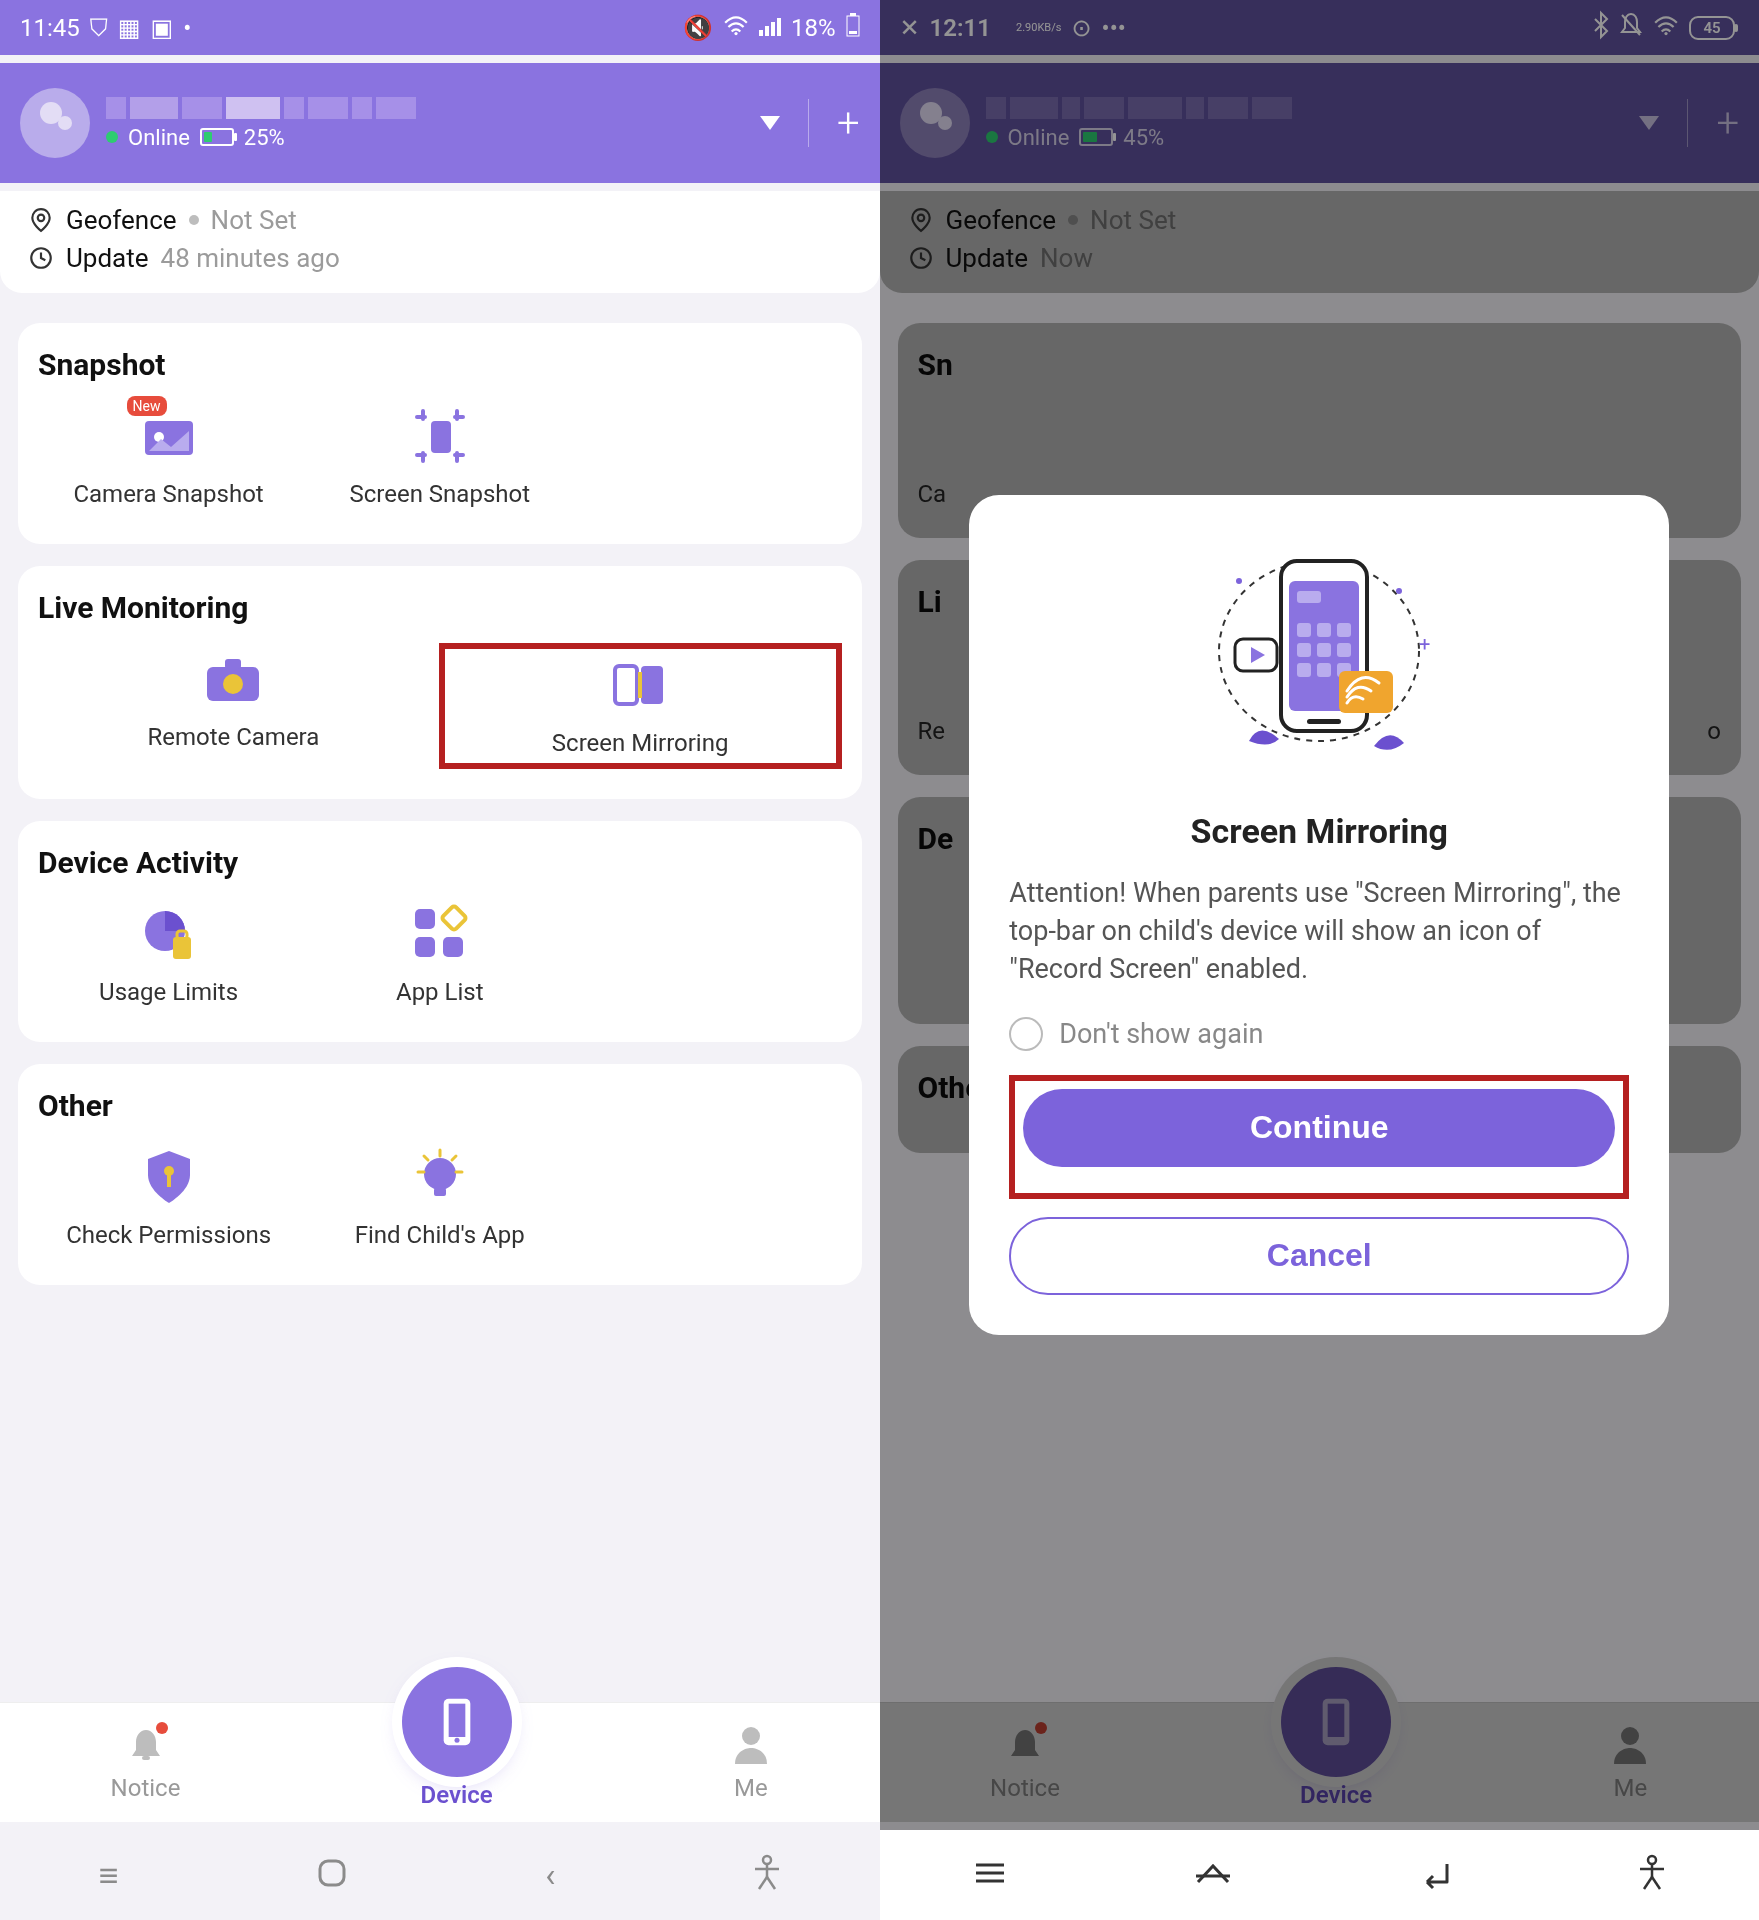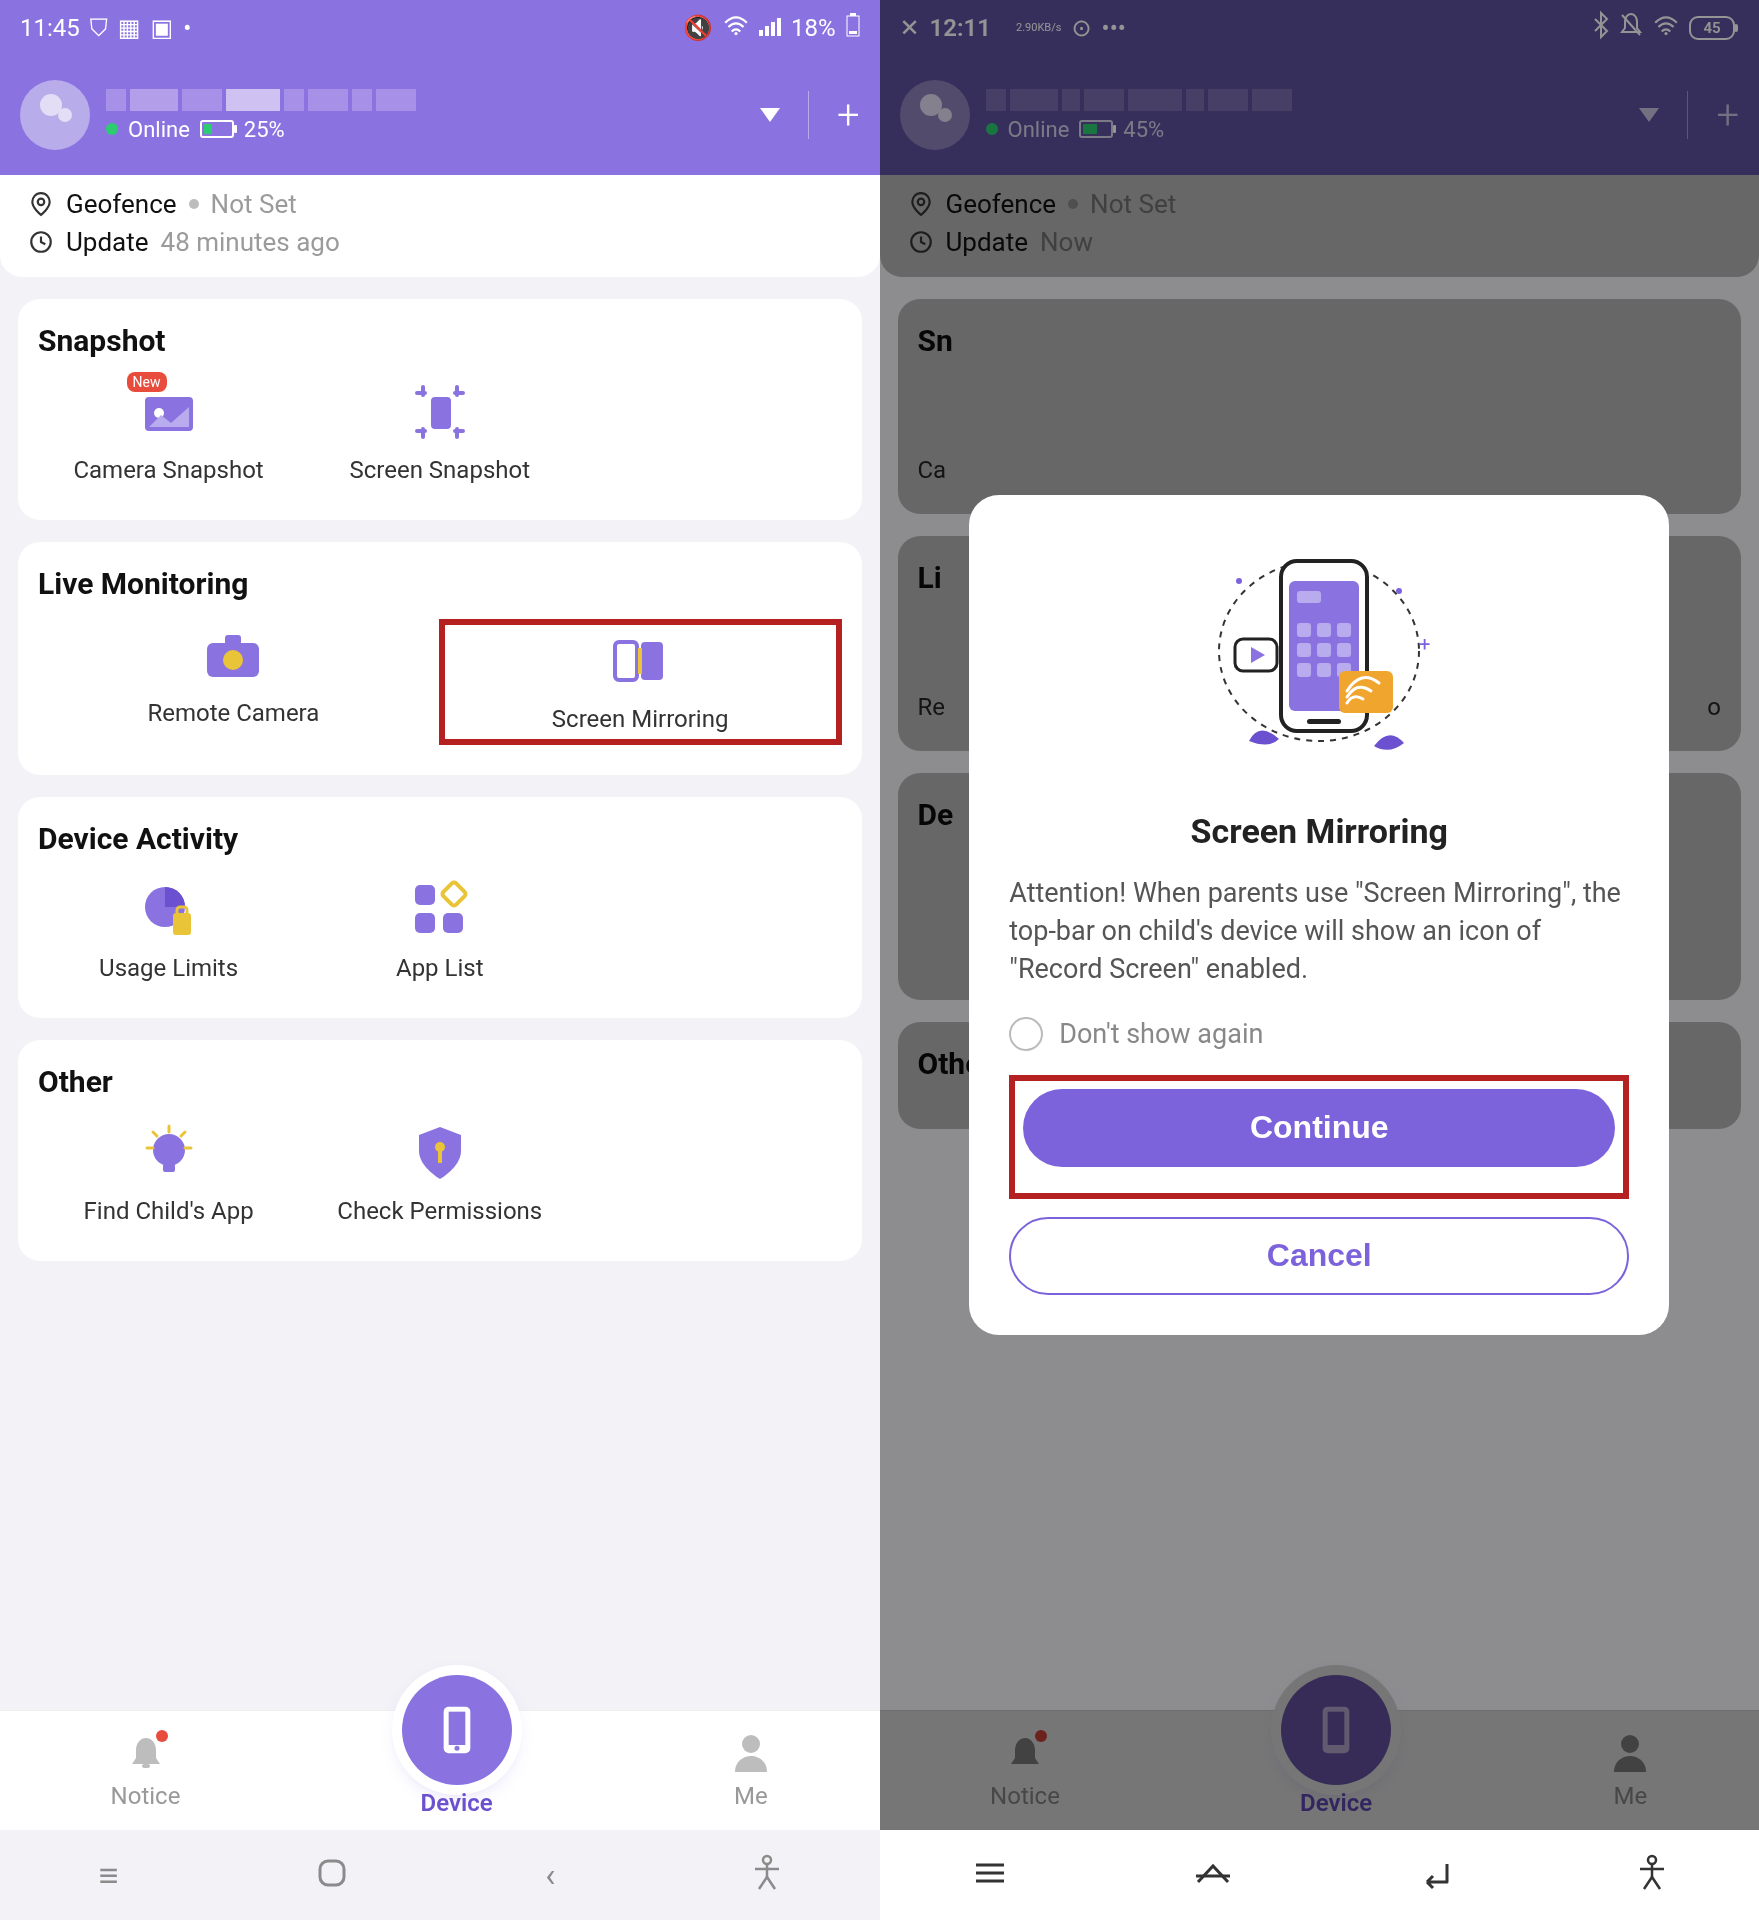--- a/index.html
+++ b/index.html
@@ -10,20 +10,21 @@
     height: 1920px;
     display: flex;
   }
   .screen {
     width: 879.5px;
     height: 1920px;
     background: #f3f2f7;
     position: relative;
     display: flex;
     flex-direction: column;
+    gap: 8px;
   }
   
   .status-bar {
     height: 55px;
     background: #8a73e0;
     display: flex;
     align-items: center;
     justify-content: space-between;
     color: #fff;
     font-size: 24px;
@@ -312,43 +313,43 @@
         </div>
         <div class="tile" style="visibility:hidden"></div>
       </div>
     </div>
 
     <div class="card">
       <h3>Other</h3>
       <div class="grid">
         <div class="tile">
           <div class="icon">
+            <svg width="50" height="56" viewBox="0 0 50 56">
+                <path d="M25 2 L46 10 L46 26 C46 42 25 54 25 54 C25 54 4 42 4 26 L4 10 Z" fill="#8a73e0"></path>
+                <circle cx="25" cy="22" r="5" fill="#eac438"></circle>
+                <rect x="23" y="26" width="4" height="12" fill="#eac438"></rect>
+              </svg>
+          </div>
+          <span>Check Permissions</span>
+        </div>
+        <div class="tile">
+          <div class="icon">
             <svg width="56" height="58" viewBox="0 0 56 58">
                 <circle cx="28" cy="26" r="16" fill="#8a73e0"></circle>
                 <rect x="22" y="40" width="12" height="8" rx="2" fill="#8a73e0"></rect>
                 <g stroke="#eac438" stroke-width="3" stroke-linecap="round">
                   <line x1="28" y1="2" x2="28" y2="8"></line>
                   <line x1="6" y1="24" x2="12" y2="24"></line>
                   <line x1="44" y1="24" x2="50" y2="24"></line>
                   <line x1="12" y1="8" x2="16" y2="12"></line>
                   <line x1="44" y1="8" x2="40" y2="12"></line>
                 </g>
               </svg>
           </div>
           <span>Find Child's App</span>
-        </div>
-        <div class="tile">
-          <div class="icon">
-            <svg width="50" height="56" viewBox="0 0 50 56">
-                <path d="M25 2 L46 10 L46 26 C46 42 25 54 25 54 C25 54 4 42 4 26 L4 10 Z" fill="#8a73e0"></path>
-                <circle cx="25" cy="22" r="5" fill="#eac438"></circle>
-                <rect x="23" y="26" width="4" height="12" fill="#eac438"></rect>
-              </svg>
-          </div>
-          <span>Check Permissions</span>
         </div>
         <div class="tile" style="visibility:hidden"></div>
       </div>
     </div>
   </div>
 
   <div class="bottom-nav">
     <div class="nav-item">
       <span class="bell">
         <svg width="40" height="40" viewBox="0 0 40 40">

